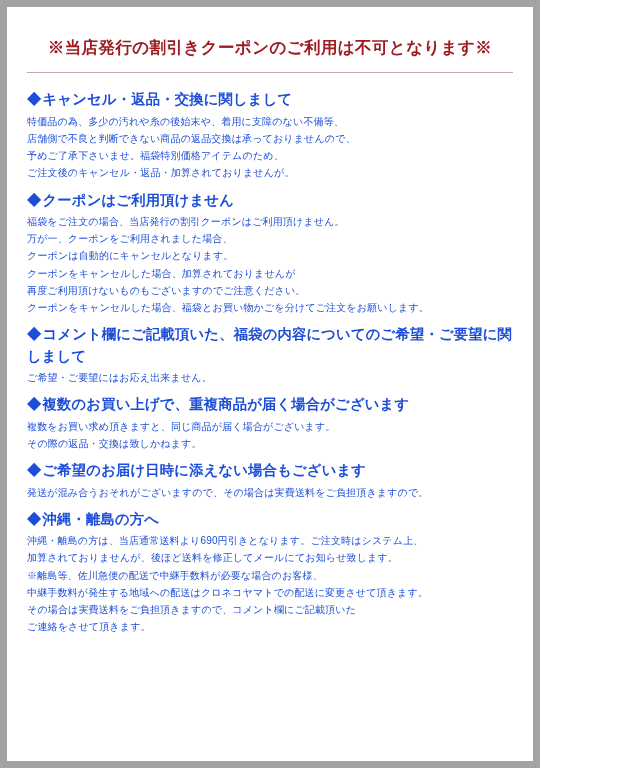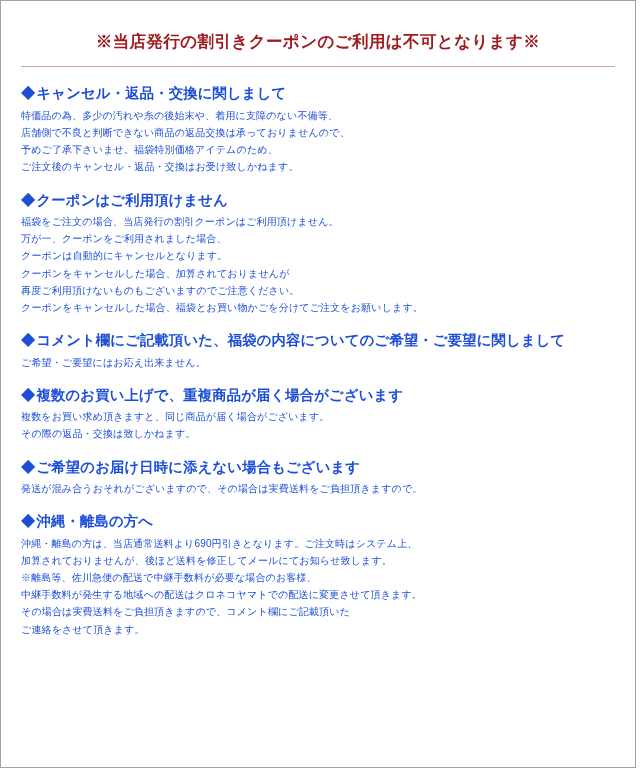--- a/index.html
+++ b/index.html
@@ -9,24 +9,24 @@
   body {
     width: 640px;
     height: 768px;
     background: #ffffff;
     font-family: "Liberation Sans", sans-serif;
     color: #9e1b20;
     -webkit-font-smoothing: antialiased;
   }
   .page {
     position: relative;
-    width: 636px;
+    width: 540px;
     height: 768px;
     box-sizing: border-box;
-    border: 1px solid #a3a3a3;
+    border: 7px solid #a3a3a3;
     background: #fff;
     overflow: hidden;
   }
   .inner {
     padding: 18px 18px 0 18px;
   }
   .headline {
     text-align: center;
     font-size: 16.5px;
     font-weight: bold;
@@ -34,21 +34,21 @@
     color: #9e1b20;
     margin: 12px 0 0 0;
     line-height: 1.3;
   }
   .rule {
     margin: 14px 2px 0 2px;
     height: 1px;
     background: #c9a7a8;
   }
   .section {
-    margin-top: 14px;
+    margin-top: 8px;
     padding-left: 2px;
   }
   .section:first-of-type {
     margin-top: 16px;
   }
   .sec-title {
     font-size: 14.3px;
     font-weight: bold;
     color: #1d4ed8;
     line-height: 1.5;
@@ -76,21 +76,21 @@
     <div class="headline">※当店発行の割引きクーポンのご利用は不可となります※</div>
 
     <div class="rule"></div>
 
     <div id="sections">
         <div class="section">
           <div class="sec-title"><span class="diamond">◆</span><span>キャンセル・返品・交換に関しまして</span></div>
           <div class="body-line">特価品の為、多少の汚れや糸の後始末や、着用に支障のない不備等、</div>
           <div class="body-line">店舗側で不良と判断できない商品の返品交換は承っておりませんので、</div>
           <div class="body-line">予めご了承下さいませ。福袋特別価格アイテムのため、</div>
-          <div class="body-line">ご注文後のキャンセル・返品・交換はお受け致しかねます。</div>
+          <div class="body-line">ご注文後のキャンセル・返品・加算されておりませんが。</div>
         </div>
         <div class="section">
           <div class="sec-title"><span class="diamond">◆</span><span>クーポンはご利用頂けません</span></div>
           <div class="body-line">福袋をご注文の場合、当店発行の割引クーポンはご利用頂けません。</div>
           <div class="body-line">万が一、クーポンをご利用されました場合、</div>
           <div class="body-line">クーポンは自動的にキャンセルとなります。</div>
           <div class="body-line">クーポンをキャンセルした場合、加算されておりませんが</div>
           <div class="body-line">再度ご利用頂けないものもございますのでご注意ください。</div>
           <div class="body-line">クーポンをキャンセルした場合、福袋とお買い物かごを分けてご注文をお願いします。</div>
         </div>

